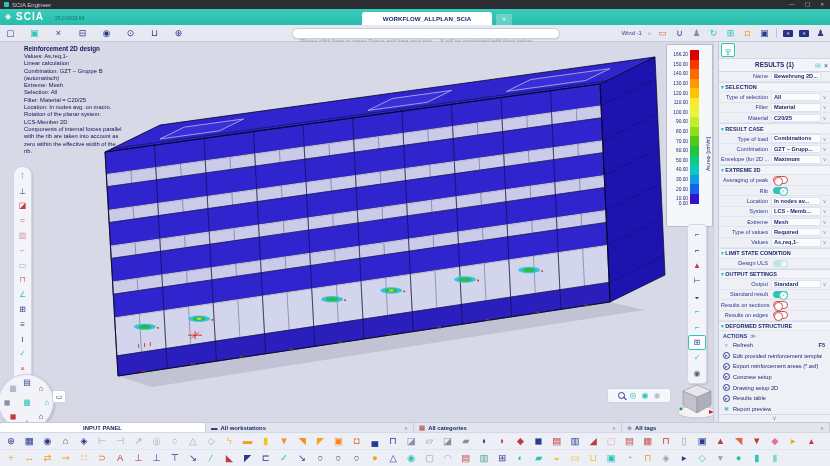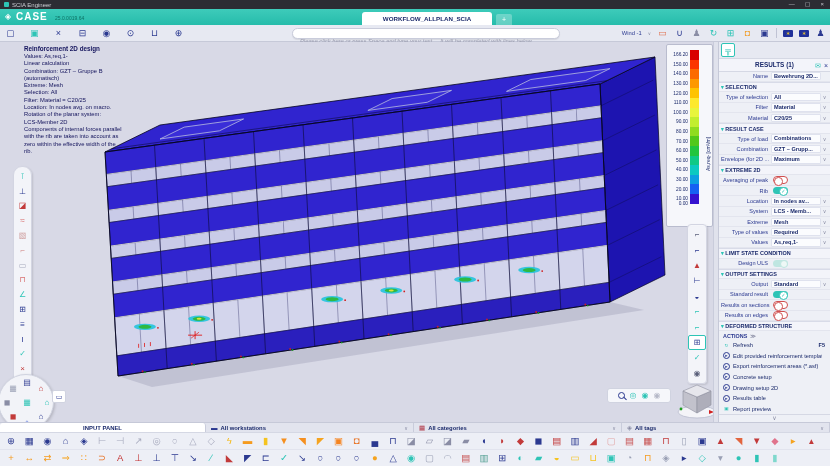--- a/index.html
+++ b/index.html
@@ -143,21 +143,21 @@
 
         <span>▢</span>
 
         <span>×</span>
 
     </span>
   </div>
 
   <div id="brandbar" class="abs">
     <span class="logo">◈</span>
-    <span class="brand">CASE</span>
+    <span class="brand">SCIA</span>
     <span class="ver">25.0.0019.64</span>
     <div class="tab">WORKFLOW_ALLPLAN_SCIA</div>
     <div class="plustab">+</div>
   </div>
 
   <div id="topbar" class="abs">
     <div class="lt">
 
         <span class="ti" style="color: rgb(43, 57, 144);">▢</span>
 

